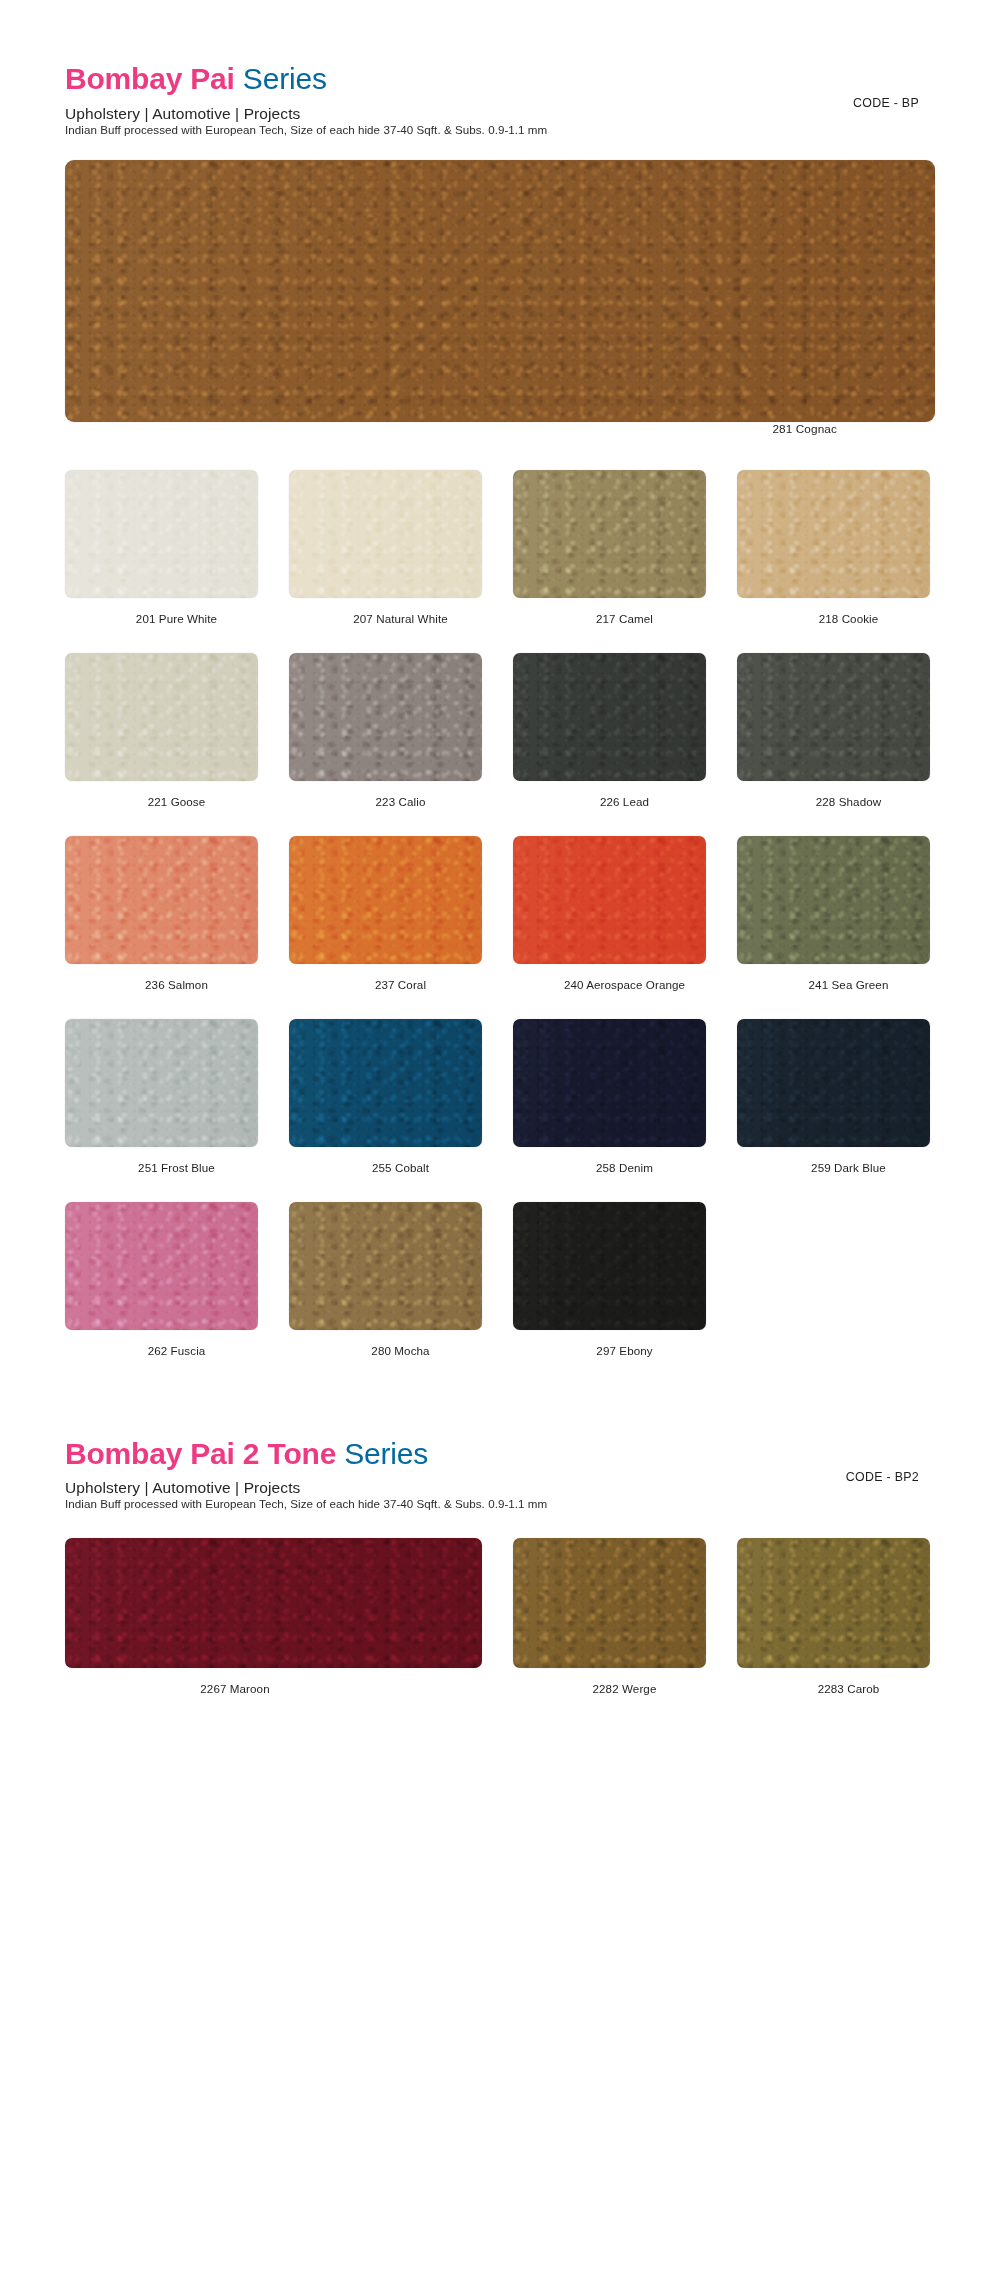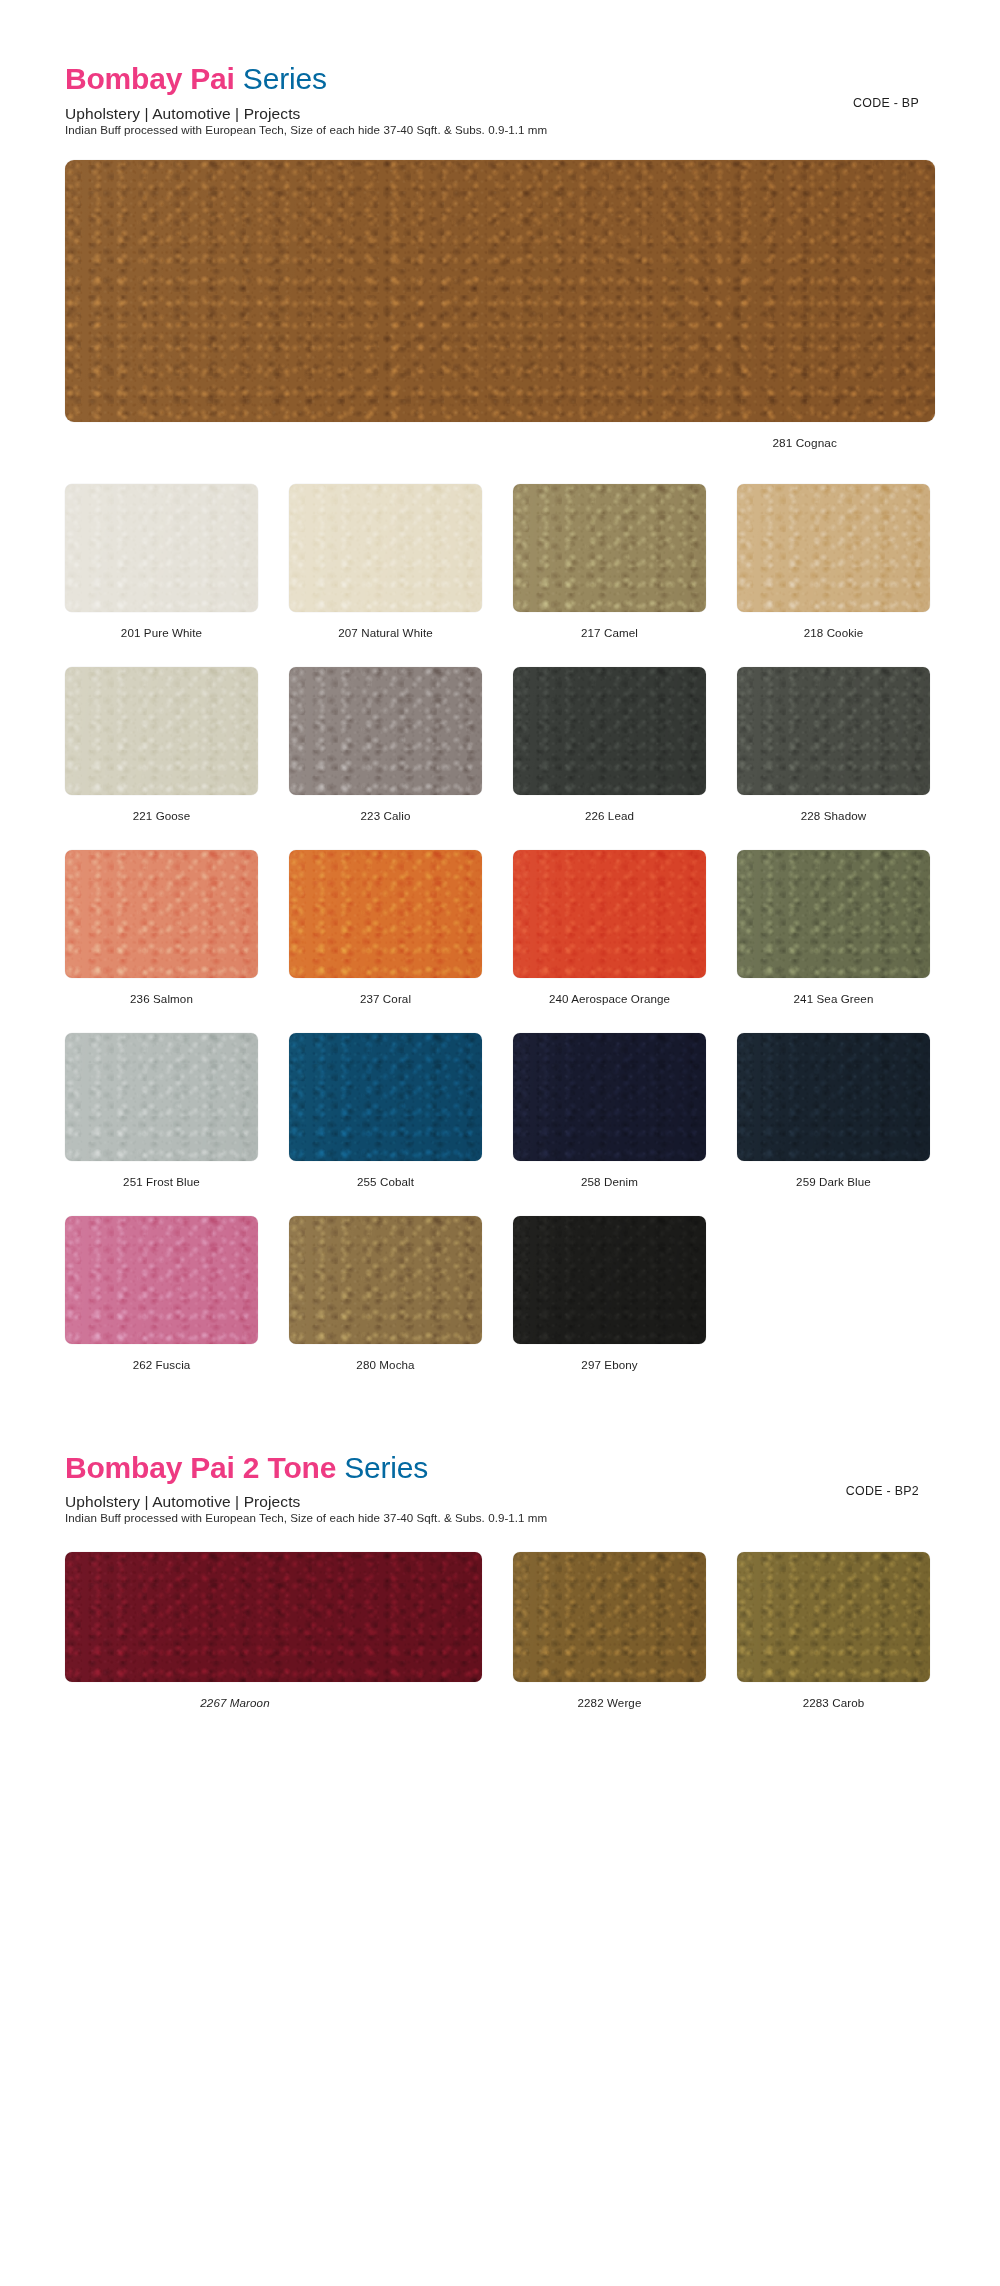--- a/index.html
+++ b/index.html
@@ -115,39 +115,38 @@
   .hero-wrap { margin-top: 24px; }
   .hero-swatch {
     width: 870px;
     height: 262px;
     border-radius: 9px;
   }
   .hero-caption {
     text-align: right;
     font-size: 11.8px;
     color: #1f1f1f;
-    margin-top: 14px;
     padding-right: 98px;
     letter-spacing: 0.1px;
   }
 
   
   .swatch-grid {
     display: grid;
     grid-template-columns: repeat(4, 193px);
     column-gap: 31px;
     row-gap: 0;
     margin-top: 34px;
   }
   .swatch-grid.tone2 {
     grid-template-columns: repeat(4, 193px);
     margin-top: 28px;
   }
 
-  .swatch-cell { width: 193px; }
+  .swatch-cell { width: 223px; }
   .swatch-cell .swatch { width: 193px; height: 128px; }
 
   .swatch-label {
     text-align: center;
     font-size: 11.6px;
     color: #1f1f1f;
     margin-top: 14px;
     margin-bottom: 28px;
     letter-spacing: 0.1px;
     white-space: nowrap;
@@ -260,21 +259,21 @@
   <div class="section-header second">
     <div class="series-title">
       <span class="strong">Bombay Pai 2 Tone</span><span class="light"> Series</span>
     </div>
     <div class="series-subtitle">Upholstery | Automotive | Projects</div>
     <div class="series-desc">Indian Buff processed with European Tech, Size of each hide 37-40 Sqft. &amp; Subs. 0.9-1.1 mm</div>
     <div class="series-code">CODE - BP2</div>
   </div>
 
   <div class="swatch-grid tone2">
-    <div class="swatch-cell" style="grid-column: span 2; width: 340px; font-style: italic;">
+    <div class="swatch-cell" style="grid-column: span 2; width: 340px;">
       <div class="swatch" style="width: 417px; background-color: rgb(106, 18, 32);"></div>
       <div class="swatch-label">2267 Maroon</div>
     </div>
     <div class="swatch-cell">
       <div class="swatch" style="background-color: rgb(125, 95, 44);"></div>
       <div class="swatch-label">2282 Werge</div>
     </div>
     <div class="swatch-cell">
       <div class="swatch" style="background-color: rgb(124, 106, 51);"></div>
       <div class="swatch-label">2283 Carob</div>

